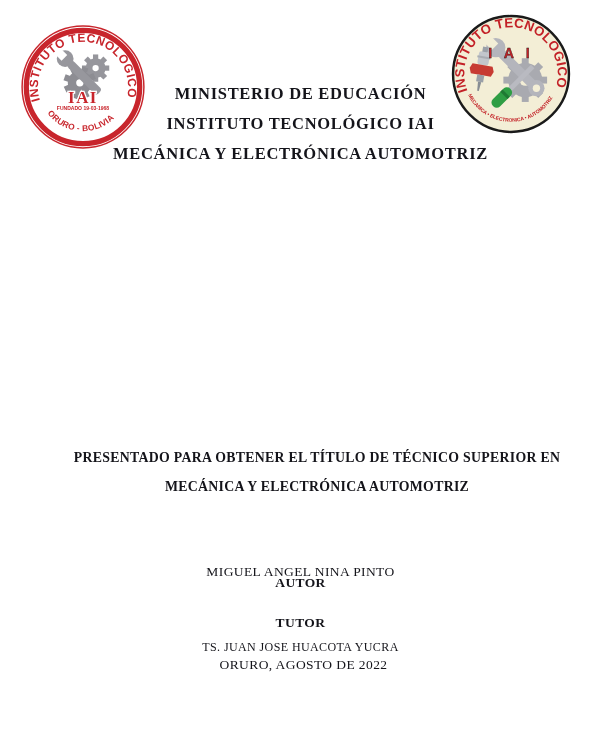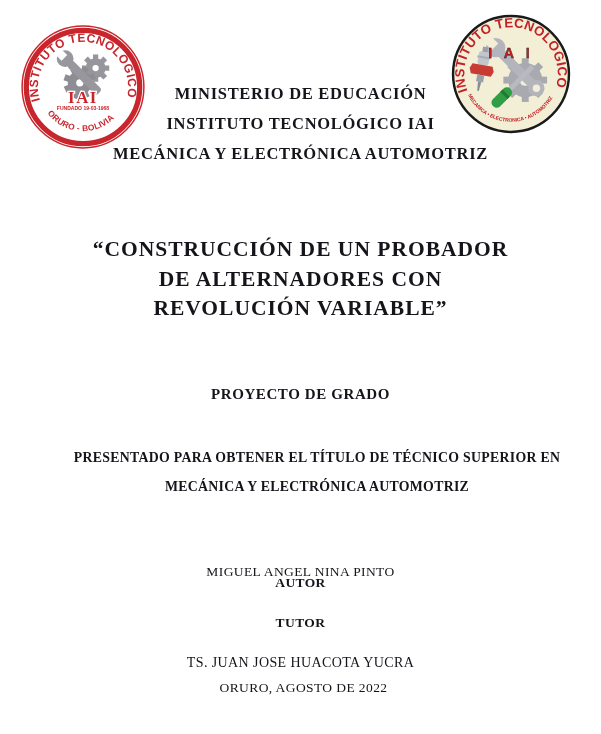--- a/index.html
+++ b/index.html
@@ -15,22 +15,22 @@
   .logo{position:absolute;z-index:2;}
   .logo-left{left:20px;top:24px;width:126px;height:126px;}
   .logo-right{left:450px;top:13px;width:122px;height:122px;}
   .header-block{top:79px;z-index:1;font-weight:bold;font-size:16.5px;line-height:30px;letter-spacing:0.7px;}
   .title-block{top:235px;font-weight:bold;font-size:21.5px;line-height:29.5px;letter-spacing:1px;}
   .project-type{top:386px;font-weight:bold;font-size:15px;letter-spacing:0.6px;}
   .presented-block{top:444px;font-weight:bold;font-size:13.8px;line-height:28.5px;letter-spacing:0.3px;margin-left:33px;}
   .author-label{top:535px;font-weight:bold;font-size:13.5px;letter-spacing:0.4px;margin-top:40px;}
   .author-name{top:564px;font-size:13.5px;letter-spacing:0.4px;}
   .tutor-label{top:595px;font-weight:bold;font-size:13.5px;letter-spacing:0.4px;margin-top:20px;}
-  .tutor-name{top:655px;font-size:14px;letter-spacing:0.4px;text-align:center;}
-  .footer-line{top:680px;font-size:13.5px;letter-spacing:0.4px;padding-left:6px;}
+  .tutor-name{top:640px;font-size:12px;letter-spacing:0.4px;text-align:center;}
+  .footer-line{top:657px;font-size:13.5px;letter-spacing:0.4px;padding-left:6px;}
   svg text{font-family:"Liberation Sans","DejaVu Sans",sans-serif;}
 </style>
 </head>
 <body>
 
 <div class="page">
 
   <svg class="logo logo-left" viewBox="0 0 120 120">
     <circle cx="60" cy="60" r="58" fill="#ffffff" stroke="#c8252c" stroke-width="1.4"></circle>
     <circle cx="60" cy="60" r="54" fill="#ffffff" stroke="#c8252c" stroke-width="5"></circle>
@@ -136,27 +136,21 @@
       <textPath href="#r-arc-bottom" startOffset="1">MECANICA • ELECTRONICA • AUTOMOTRIZ</textPath>
     </text>
   </svg>
 
   <div class="abs header-block">
     <div>MINISTERIO DE EDUCACIÓN</div>
     <div>INSTITUTO TECNOLÓGICO IAI</div>
     <div>MECÁNICA Y ELECTRÓNICA AUTOMOTRIZ</div>
   </div>
 
-  <div class="abs title-block">
-    <div>“CONSTRUCCIÓN DE UN PROBADOR</div>
-    <div>DE ALTERNADORES CON</div>
-    <div>REVOLUCIÓN VARIABLE”</div>
-  </div>
 
-  <div class="abs project-type">PROYECTO DE GRADO</div>
 
   <div class="abs presented-block">
     <div>PRESENTADO PARA OBTENER EL TÍTULO DE TÉCNICO SUPERIOR EN</div>
     <div>MECÁNICA Y ELECTRÓNICA AUTOMOTRIZ</div>
   </div>
 
   <div class="abs author-label">AUTOR</div>
   <div class="abs author-name">MIGUEL ANGEL NINA PINTO</div>
   <div class="abs tutor-label">TUTOR</div>
   <div class="abs tutor-name">TS. JUAN JOSE HUACOTA YUCRA</div>

